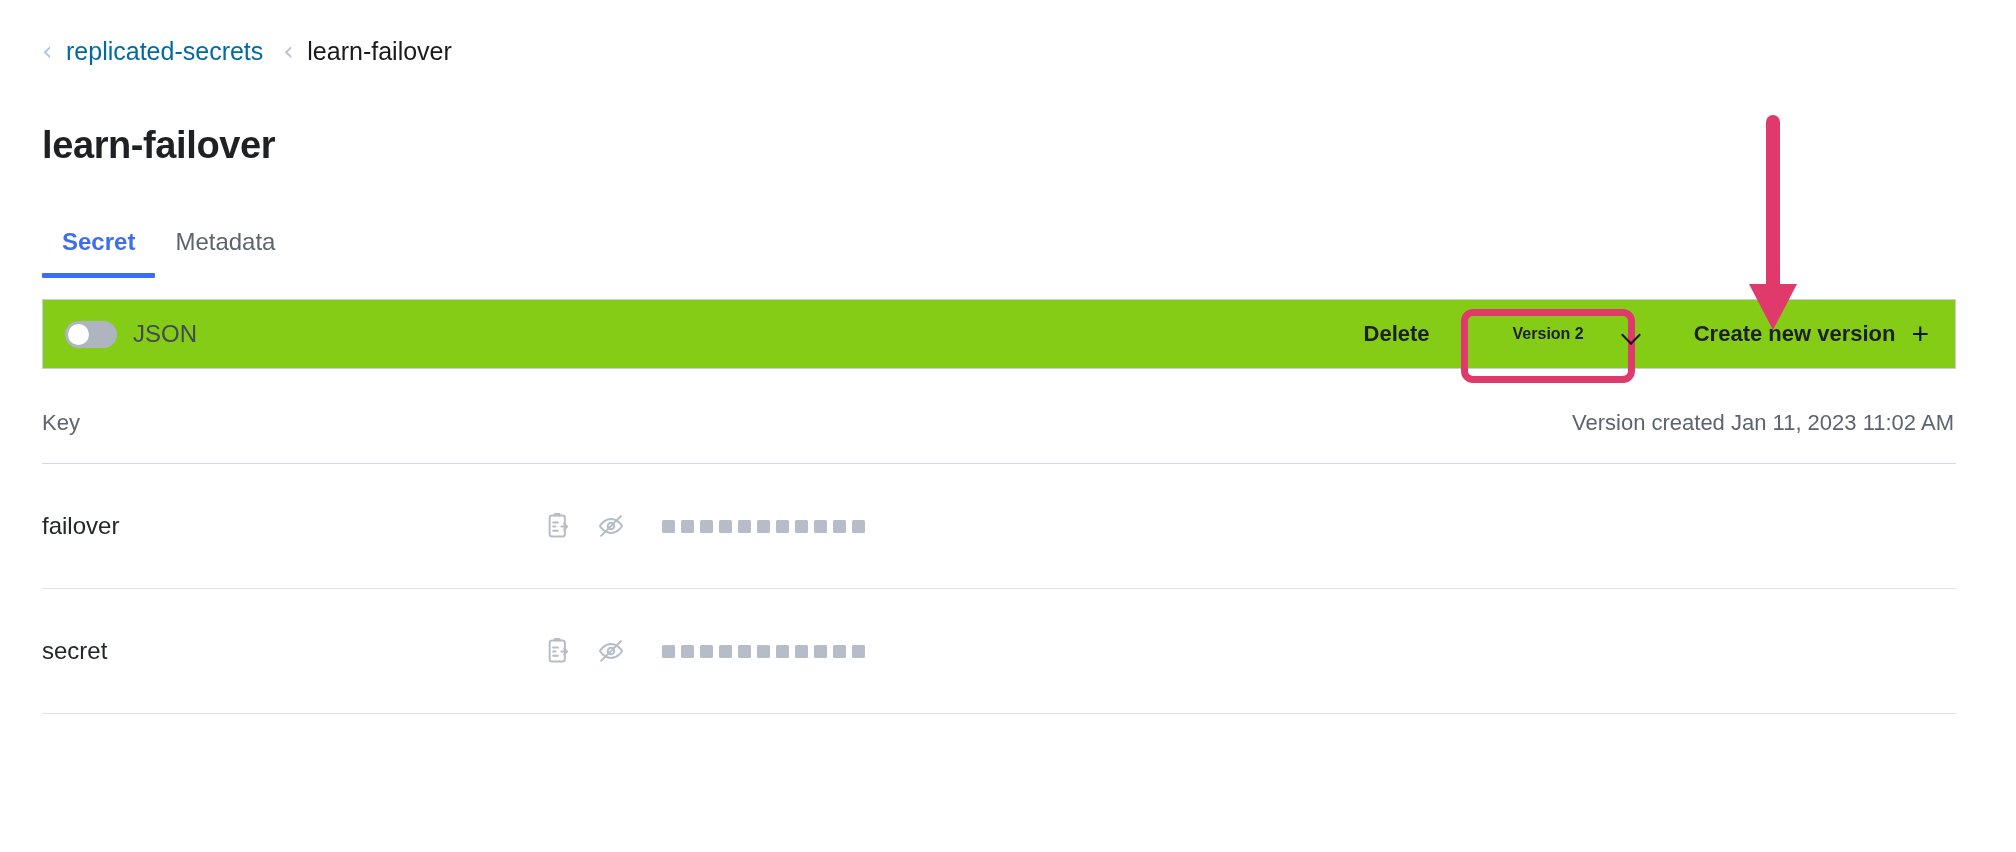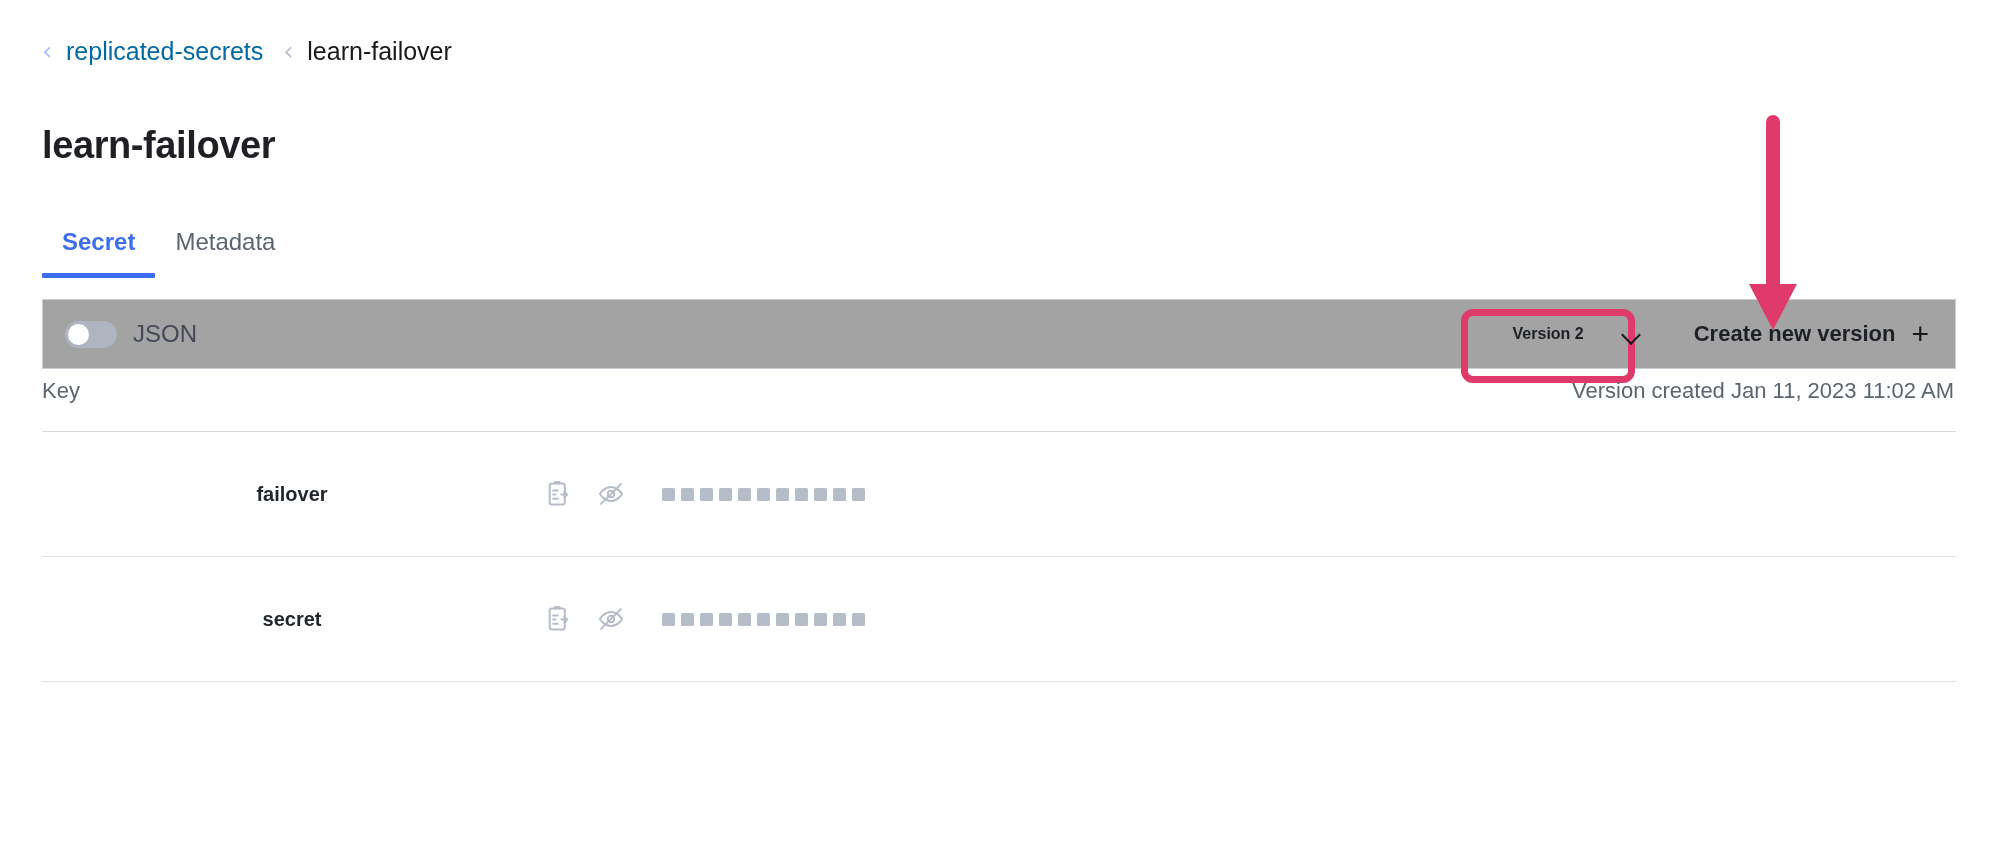--- a/index.html
+++ b/index.html
@@ -48,21 +48,21 @@
   .tab.active { color: #3c6ef0; font-weight: 700; }
   .tab.active::after {
     content: ""; position: absolute; left: 0; right: 0; bottom: 0;
     height: 5px; background: #3c6ef0; border-radius: 1px;
   }
 
   
   .toolbar {
     position: absolute; left: 42px; top: 299px;
     width: 1914px; height: 70px;
-    background: #a3a3a3;
+    background: #84cc16;
     border: 1px solid #c8cdd7;
     display: flex; align-items: center;
   }
   .toggle-wrap { display: flex; align-items: center; gap: 16px; margin-left: 22px; }
   .switch {
     width: 52px; height: 27px; border-radius: 14px;
     background: #aeb4c0; position: relative; flex: none; cursor: pointer;
   }
   .switch .knob {
     position: absolute; left: 3px; top: 3px;
@@ -103,39 +103,39 @@
   }
   .version-label {
     font-size: 16px; font-weight: 700; color: #1d2026;
     padding-left: 10px; padding-right: 22px; white-space: nowrap;
   }
 
   
   .arrow-anno { position: absolute; left: 1742px; top: 112px; width: 62px; height: 222px; }
 
   
-  .table { position: absolute; left: 42px; top: 370px; width: 1914px; }
+  .table { position: absolute; left: 42px; top: 402px; width: 1914px; }
   .t-head {
     display: flex; align-items: flex-start;
     height: 62px; padding-top: 8px;
     border-bottom: 1px solid #d4d8e0;
   }
   .th {
     font-size: 22px; color: #5c6470;
   }
   .th.key { width: 500px; }
   .th.value { flex: 1; }
   .th.meta { margin-left: auto; padding-right: 2px; text-align: right; }
 
   .t-row {
     display: flex; align-items: center;
     height: 125px;
     border-bottom: 1px solid #dfe2e8;
   }
-  .td-key { width: 500px; font-size: 20px; font-weight: 700; color: #22262d; text-align: center; }
+  .td-key { width: 500px; font-size: 24px; font-weight: 400; color: #22262d; }
   .td-value { display: flex; align-items: center; gap: 18px; }
   .icon-btn {
     width: 34px; height: 34px; cursor: pointer;
     display: flex; align-items: center; justify-content: center;
     background: none; border: none; padding: 0;
   }
   .masked { display: flex; gap: 6px; margin-left: 16px; }
   .masked i { display: block; width: 13px; height: 13px; background: #b6bcc8; border-radius: 1.5px; }
 </style>
 </head>
@@ -159,20 +159,21 @@
 
   <div class="toolbar">
     <div class="toggle-wrap">
       <span class="switch">
         <span class="knob"></span>
       </span>
       <span class="toggle-label">JSON</span>
     </div>
 
     <div class="toolbar-right">
+      <button class="tb-btn">Delete</button>
       <span class="tb-divider"></span>
       <span class="version-btn-slot">
         <span class="highlight-box"></span>
         <button class="tb-btn">
           <span class="version-label">Version 2</span>
           <span class="chev-down"></span>
         </button>
       </span>
       <button class="tb-btn">
         <span>Create new version</span>

